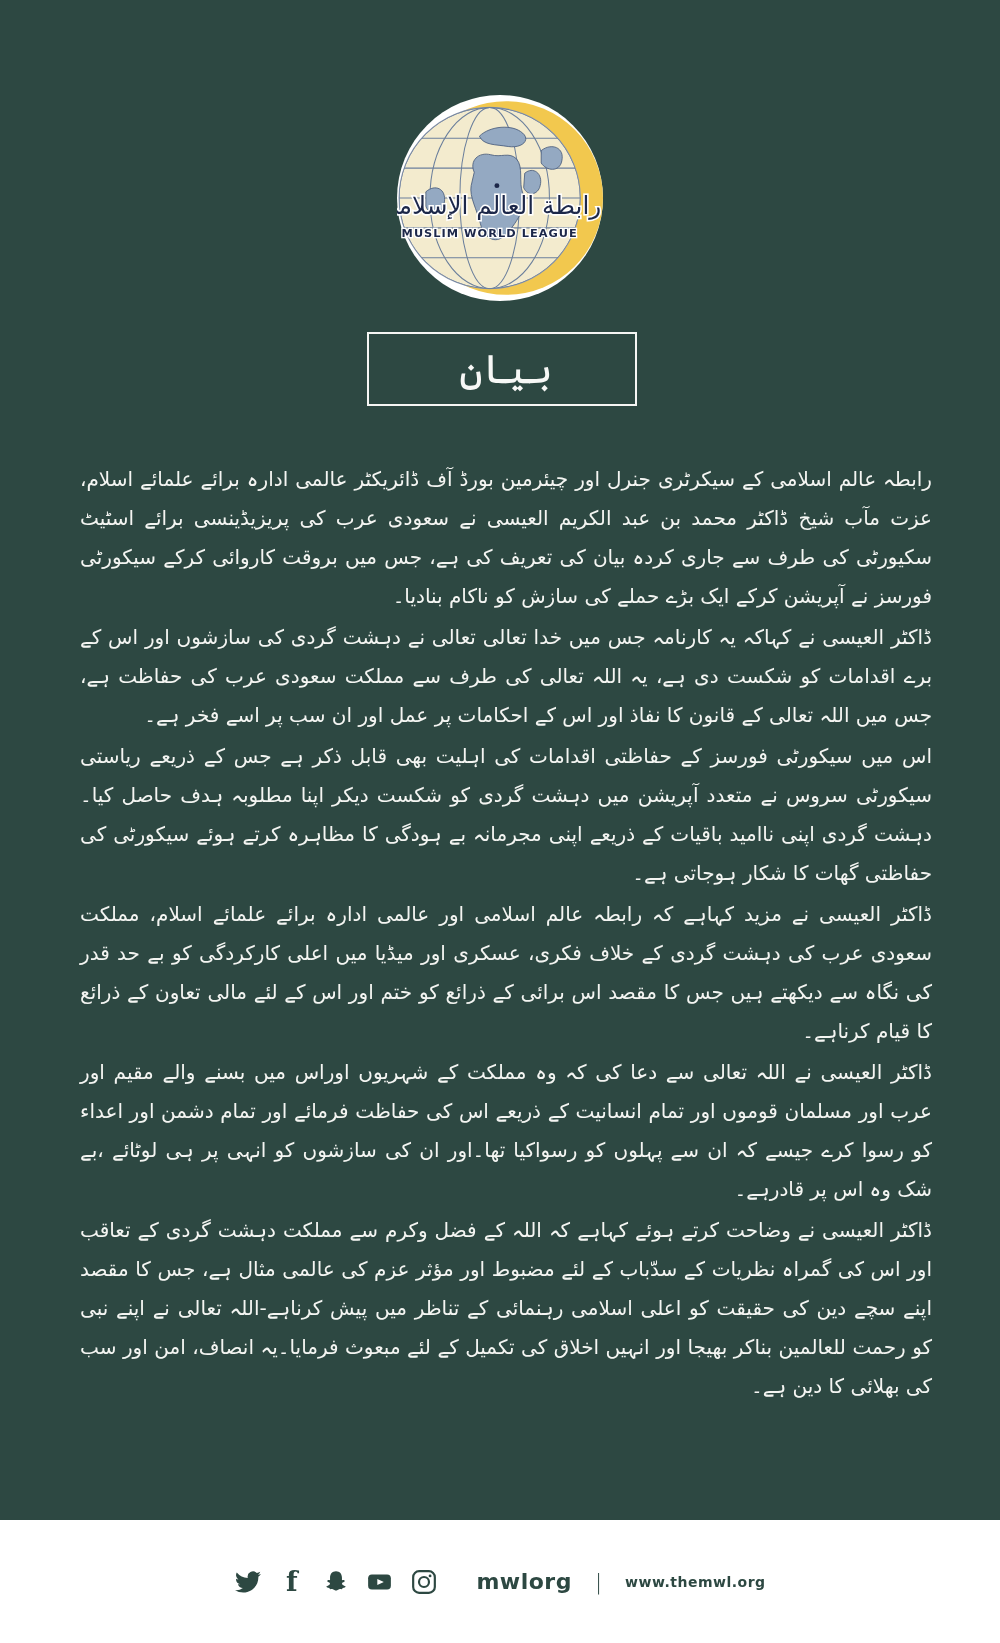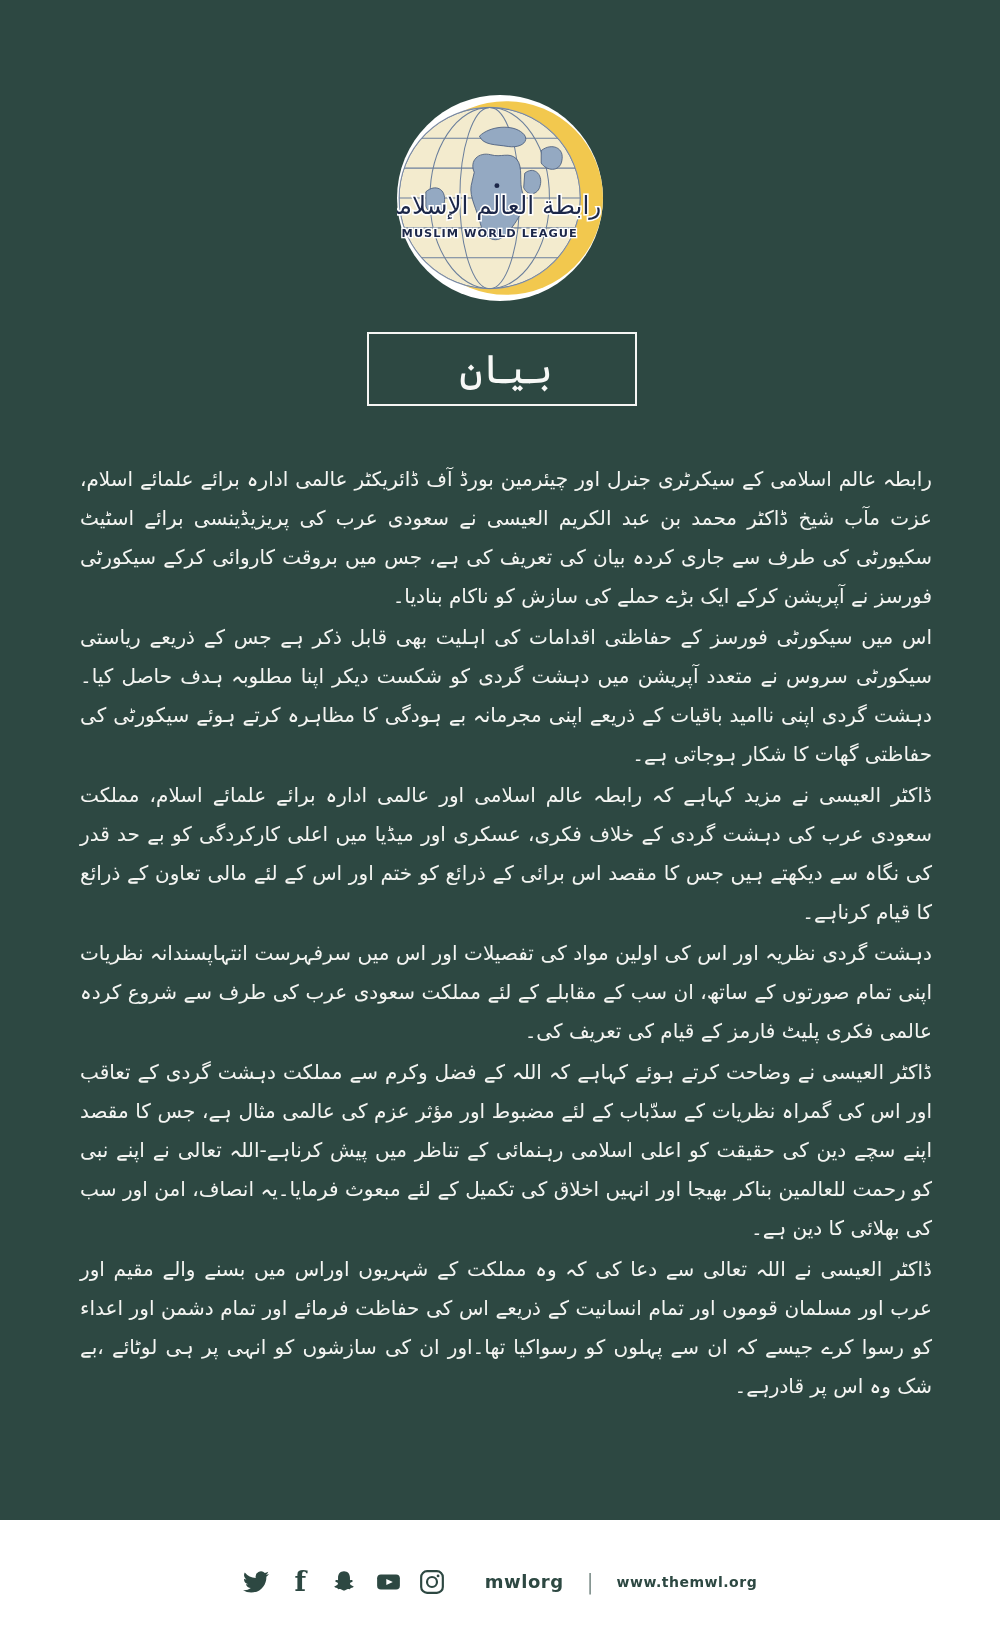--- a/index.html
+++ b/index.html
@@ -38,21 +38,21 @@
   .footer{
     position:absolute;left:0;bottom:0;width:1000px;height:123px;
     background:#ffffff;
     display:flex;align-items:center;justify-content:center;
     gap:17px;
     color:#2d4842;
   }
   .footer .icon{width:27px;height:27px;display:flex;align-items:center;justify-content:center;cursor:pointer;}
   .footer .icon svg{display:block;}
   .footer .fb-f{font-size:27px;font-weight:bold;color:#2d4842;font-family:"DejaVu Serif",serif;line-height:1;}
-  .footer .handle{font-size:18px;font-weight:600;letter-spacing:.5px;margin-left:22px;cursor:pointer;}
+  .footer .handle{font-size:22px;font-weight:600;letter-spacing:.5px;margin-left:22px;cursor:pointer;}
   .footer .sep{font-size:21px;font-weight:300;margin:0 6px;color:#2d4842;}
   .footer .site{font-size:14px;font-weight:600;letter-spacing:.5px;cursor:pointer;}
 </style>
 </head>
 <body>
 
 <div class="poster">
 
   <div class="logo-wrap">
     <svg width="206" height="206" viewBox="0 0 200 200">
@@ -84,25 +84,25 @@
       <text x="90" y="138" text-anchor="middle" font-size="11" font-weight="bold" letter-spacing="1" font-family="DejaVu Sans, sans-serif" fill="#1c2749" stroke="#ffffff" stroke-width="2.6" paint-order="stroke">MUSLIM WORLD LEAGUE</text>
     </svg>
   </div>
 
   <div class="title-box">
     <span>بيان</span>
   </div>
 
   <div class="body-text">
     <p>رابطہ عالم اسلامی کے سیکرٹری جنرل اور چیئرمین بورڈ آف ڈائریکٹر عالمی ادارہ برائے علمائے اسلام، عزت مآب شیخ ڈاکٹر محمد بن عبد الکریم العیسی نے سعودی عرب کی پریزیڈینسی برائے اسٹیٹ سکیورٹی کی طرف سے جاری کردہ بیان کی تعریف کی ہے، جس میں بروقت کاروائی کرکے سیکورٹی فورسز نے آپریشن کرکے ایک بڑے حملے کی سازش کو ناکام بنادیا۔</p>
+    <p>ڈاکٹر العیسی نے کہاکہ یہ کارنامہ جس میں خدا تعالی تعالی نے دہشت گردی کی سازشوں اور اس کے برے اقدامات کو شکست دی ہے، یہ اللہ تعالی کی طرف سے مملکت سعودی عرب کی حفاظت ہے، جس میں اللہ تعالی کے قانون کا نفاذ اور اس کے احکامات پر عمل اور ان سب پر اسے فخر ہے۔</p>
     <p>اس میں سیکورٹی فورسز کے حفاظتی اقدامات کی اہلیت بھی قابل ذکر ہے جس کے ذریعے ریاستی سیکورٹی سروس نے متعدد آپریشن میں دہشت گردی کو شکست دیکر اپنا مطلوبہ ہدف حاصل کیا۔دہشت گردی اپنی ناامید باقیات کے ذریعے اپنی مجرمانہ بے ہودگی کا مظاہرہ کرتے ہوئے سیکورٹی کی حفاظتی گھات کا شکار ہوجاتی ہے۔</p>
     <p>ڈاکٹر العیسی نے مزید کہاہے کہ رابطہ عالم اسلامی اور عالمی ادارہ برائے علمائے اسلام، مملکت سعودی عرب کی دہشت گردی کے خلاف فکری، عسکری اور میڈیا میں اعلی کارکردگی کو بے حد قدر کی نگاہ سے دیکھتے ہیں جس کا مقصد اس برائی کے ذرائع کو ختم اور اس کے لئے مالی تعاون کے ذرائع کا قیام کرناہے۔</p>
-    <p>دہشت گردی نظریہ اور اس کی اولین مواد کی تفصیلات اور اس میں سرفہرست انتہاپسندانہ نظریات اپنی تمام صورتوں کے ساتھ، ان سب کے مقابلے کے لئے مملکت سعودی عرب کی طرف سے شروع کردہ عالمی فکری پلیٹ فارمز کے قیام کی تعریف کی۔</p>
+    <p>ڈاکٹر العیسی نے اللہ تعالی سے دعا کی کہ وہ مملکت کے شہریوں اوراس میں بسنے والے مقیم اور عرب اور مسلمان قوموں اور تمام انسانیت کے ذریعے اس کی حفاظت فرمائے اور تمام دشمن اور اعداء کو رسوا کرے جیسے کہ ان سے پہلوں کو رسواکیا تھا۔اور ان کی سازشوں کو انہی پر ہی لوٹائے ،بے شک وہ اس پر قادرہے۔</p>
     <p>ڈاکٹر العیسی نے وضاحت کرتے ہوئے کہاہے کہ اللہ کے فضل وکرم سے مملکت دہشت گردی کے تعاقب اور اس کی گمراہ نظریات کے سدّباب کے لئے مضبوط اور مؤثر عزم کی عالمی مثال ہے، جس کا مقصد اپنے سچے دین کی حقیقت کو اعلی اسلامی رہنمائی کے تناظر میں پیش کرناہے-اللہ تعالی نے اپنے نبی کو رحمت للعالمین بناکر بھیجا اور انہیں اخلاق کی تکمیل کے لئے مبعوث فرمایا۔یہ انصاف، امن اور سب کی بھلائی کا دین ہے۔</p>
-    <p>ڈاکٹر العیسی نے اللہ تعالی سے دعا کی کہ وہ مملکت کے شہریوں اوراس میں بسنے والے مقیم اور عرب اور مسلمان قوموں اور تمام انسانیت کے ذریعے اس کی حفاظت فرمائے اور تمام دشمن اور اعداء کو رسوا کرے جیسے کہ ان سے پہلوں کو رسواکیا تھا۔اور ان کی سازشوں کو انہی پر ہی لوٹائے ،بے شک وہ اس پر قادرہے۔</p>
   </div>
 
   <div class="footer">
     <span class="icon">
       <svg width="26" height="26" viewBox="0 0 24 24" fill="#2d4842">
         <path d="M23.95 4.57a10 10 0 01-2.82.77 4.96 4.96 0 002.16-2.72c-.95.56-2.01.96-3.13 1.18a4.92 4.92 0 00-8.38 4.48A13.94 13.94 0 011.64 3.16a4.92 4.92 0 001.52 6.57 4.9 4.9 0 01-2.23-.62v.06a4.92 4.92 0 003.95 4.83 4.96 4.96 0 01-2.22.08 4.93 4.93 0 004.6 3.42A9.87 9.87 0 010 19.54a13.94 13.94 0 007.55 2.21c9.06 0 14.01-7.5 14.01-14.01 0-.21 0-.42-.02-.63a10 10 0 002.41-2.54z"></path>
       </svg>
     </span>
     <span class="icon">
       <span class="fb-f">f</span>

